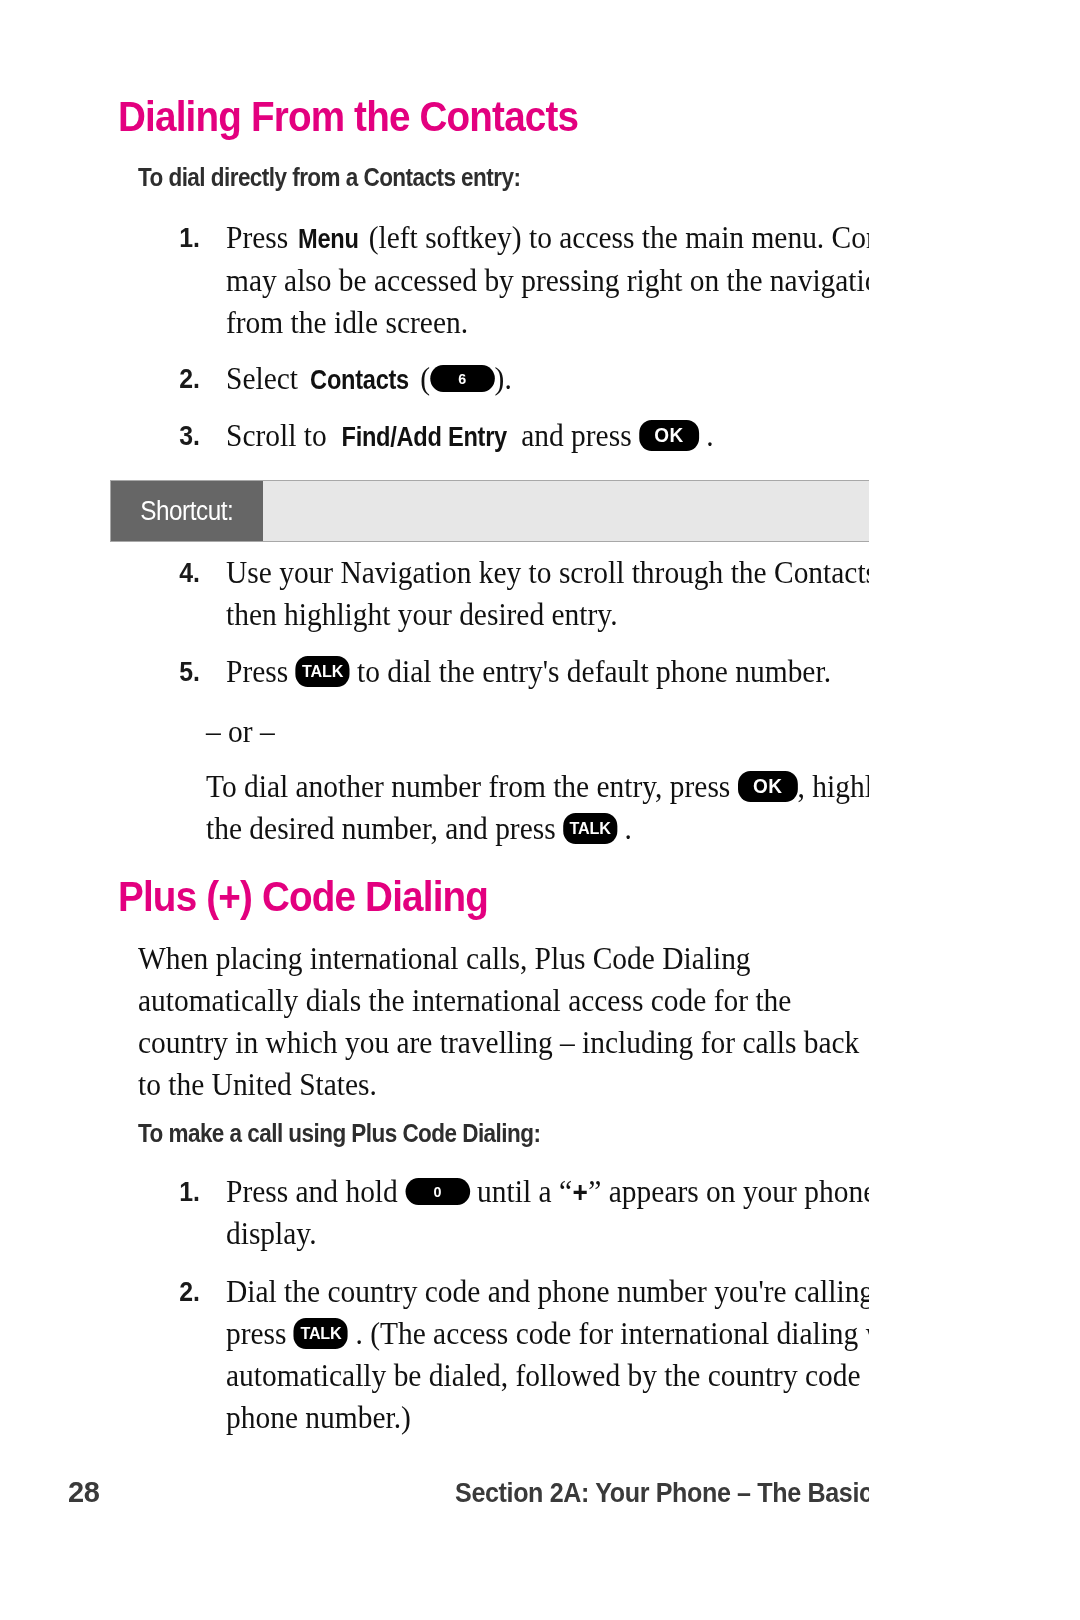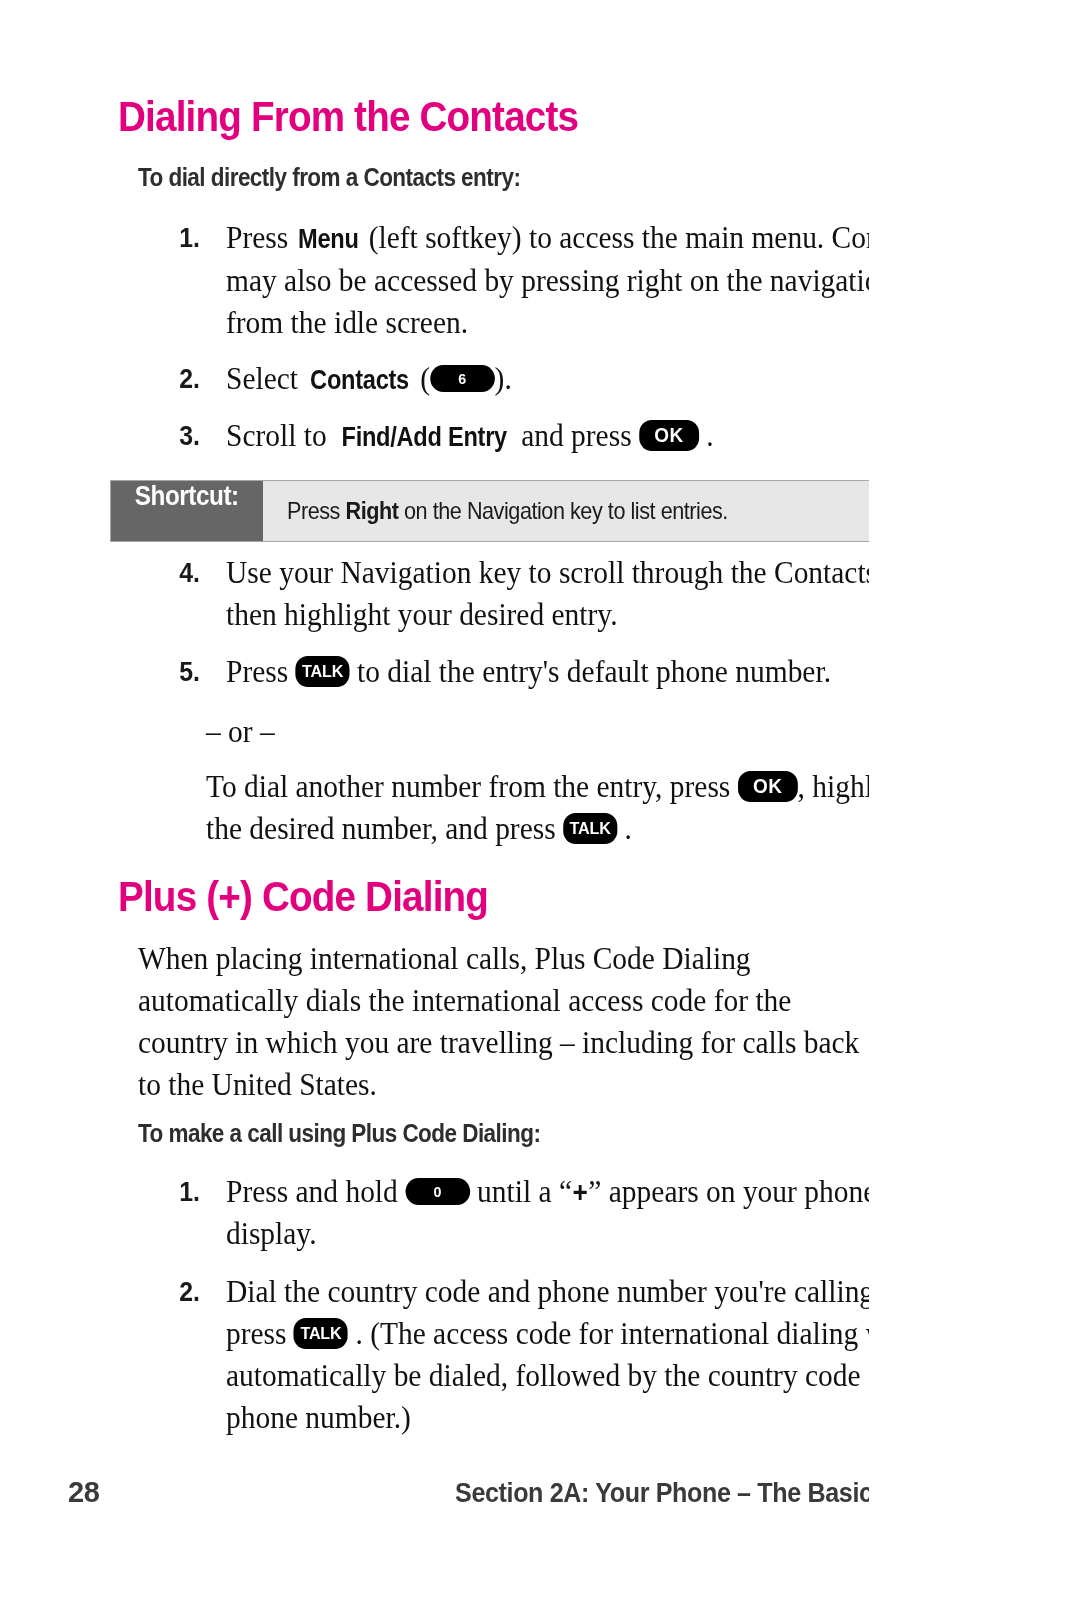--- a/index.html
+++ b/index.html
@@ -151,24 +151,25 @@
     border: 1px solid #a8a8a8;
     display: flex;
     align-items: stretch;
     box-sizing: border-box;
   }
   .shortcut-label {
     width: 152px;
     background: #666666;
     color: #ffffff;
     font-family: "Liberation Sans", sans-serif;
-    font-weight: bold;
+    font-weight: normal;
     font-size: 27px;
     letter-spacing: -0.5px;
     display: flex;
+    align-items: center;
     justify-content: center;
     flex: 0 0 152px;
   }
   .shortcut-label span {
     display: inline-block;
     transform: scaleX(0.90);
   }
   .shortcut-text {
     flex: 1;
     display: flex;
@@ -239,23 +240,20 @@
 
   <div class="li" style="left:160px; top:415px; width:790px;">
     <span class="num">3.</span>
     <span class="body"><span>Scroll to </span><span class="bold-cond">Find/Add Entry</span><span> and press </span><span class="key key-ok">OK</span><span> .</span></span>
   </div>
 
   <div class="shortcut-box">
     <div class="shortcut-label">
         <span>Shortcut:</span>
       </div>
-    <div class="shortcut-text">
-        <span class="inner"><span>Press </span><b>Right</b><span> on the Navigation key to list entries.</span></span>
-      </div>
   </div>
 
   <div class="li" style="left:160px; top:552px; width:790px;">
     <span class="num">4.</span>
     <span class="body">Use your Navigation key to scroll through the Contacts list, then highlight your desired entry.</span>
   </div>
 
   <div class="li" style="left:160px; top:651px; width:790px;">
     <span class="num">5.</span>
     <span class="body"><span>Press </span><span class="key key-talk">TALK</span><span> to dial the entry's default phone number.</span></span>

